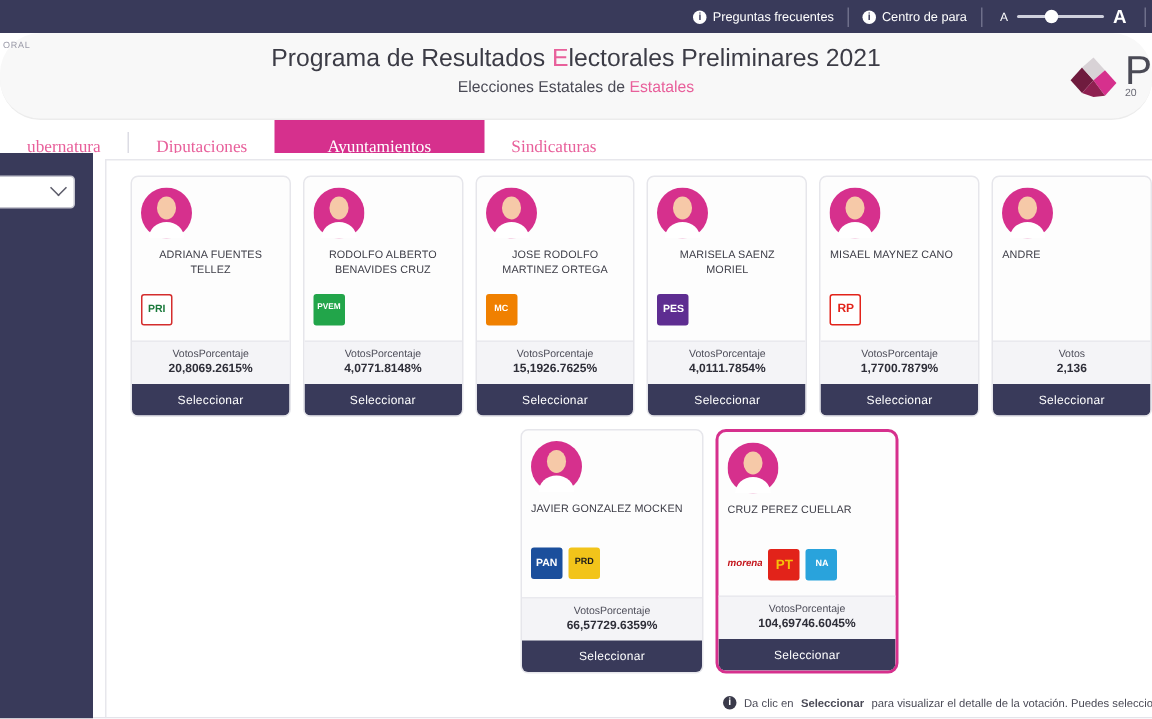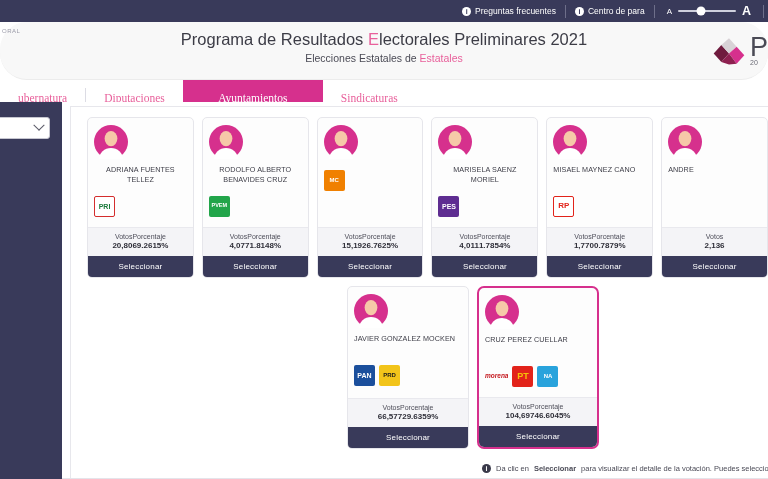--- a/index.html
+++ b/index.html
@@ -417,20 +417,21 @@
           <div class="select-btn">Seleccionar</div>
         </div>
 
         <div class="card">
           <div class="card-body">
             <svg class="avatar" viewBox="0 0 40 40">
               <circle cx="20" cy="20" r="20" fill="#d6308d"></circle>
               <ellipse cx="20" cy="16" rx="7.5" ry="9" fill="#f6c9a8"></ellipse>
               <path d="M6 40 A14 13 0 0 1 34 40 Z" fill="#ffffff"></path>
             </svg>
+            <div class="cand-name">JOSE RODOLFO MARTINEZ ORTEGA</div>
             <div class="party-row">
               <span class="party-logo" style="background:#f08000;color:#fff;font-size:6px">MC</span>
             </div>
           </div>
           <div class="stats">
             <div class="stats-labels">
               <span>Votos</span>
               <span>Porcentaje</span>
             </div>
             <div class="stats-values">

